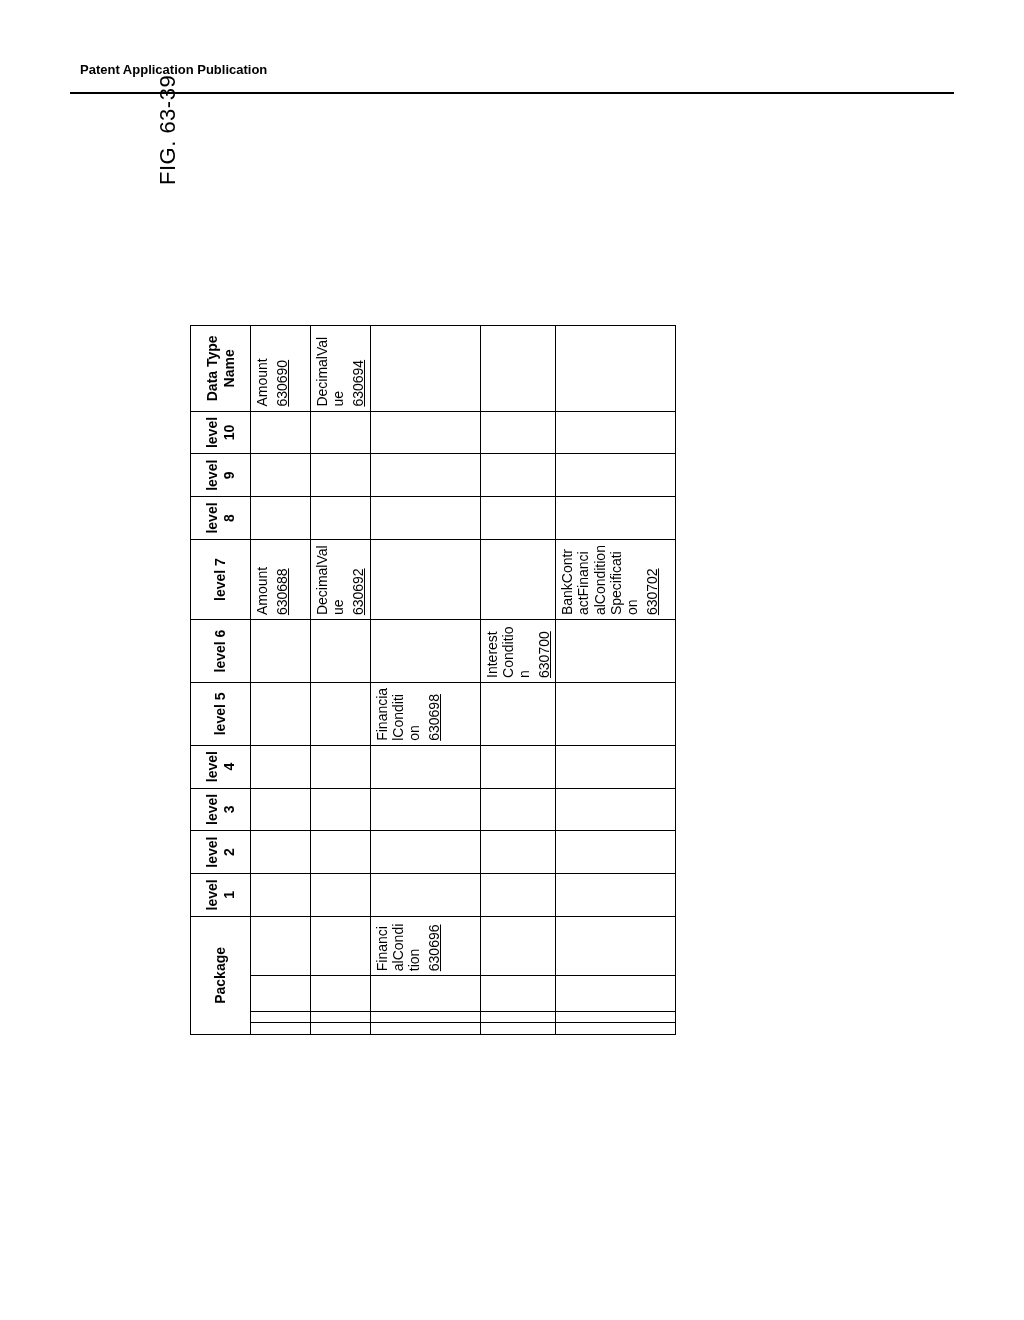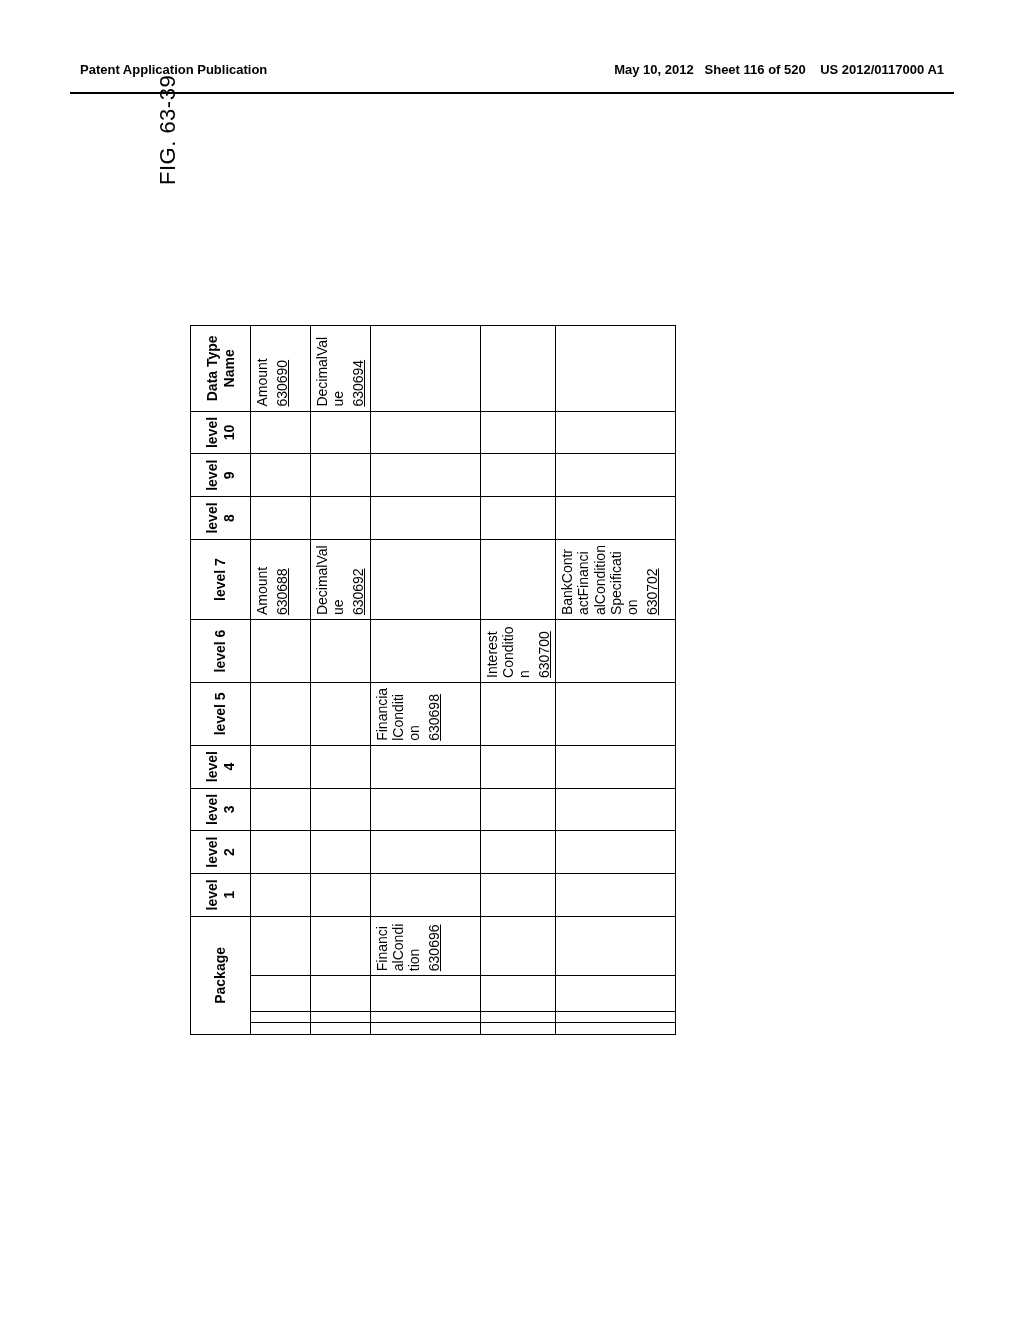--- a/index.html
+++ b/index.html
@@ -106,25 +106,20 @@
   }
   .cell-text { display: block; }
 </style>
 </head>
 <body>
 
 <div class="page">
 
   <div class="header">
     <span>Patent Application Publication</span>
-    <span>
-      <span>May 10, 2012</span>&nbsp;&nbsp;
-      <span>Sheet 116 of 520</span>&nbsp;&nbsp;&nbsp;
-      <span>US 2012/0117000 A1</span>
-    </span>
   </div>
   <div class="header-rule"></div>
 
   <div class="figure-area">
 
     <div class="fig-label-wrap">
       <div class="fig-label">FIG. 63-39</div>
     </div>
 
     <div class="table-rotated">

